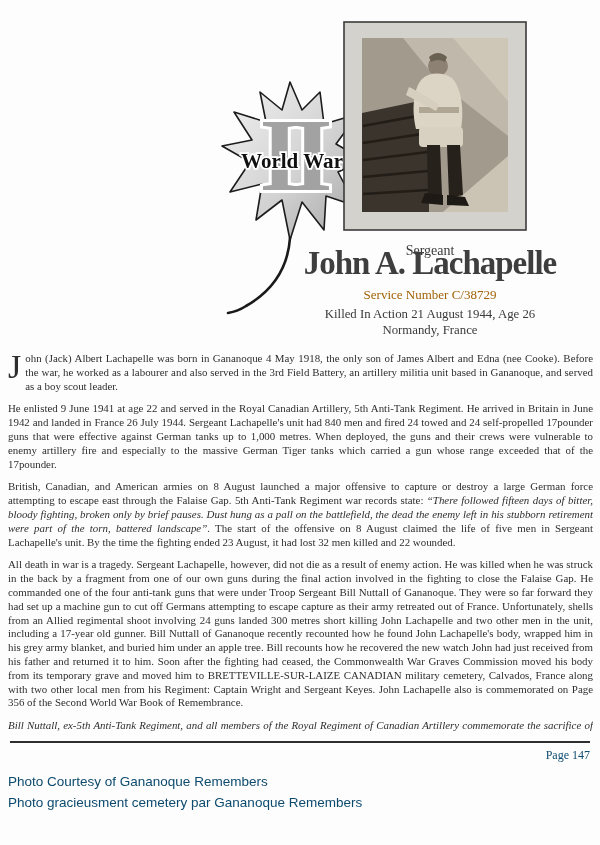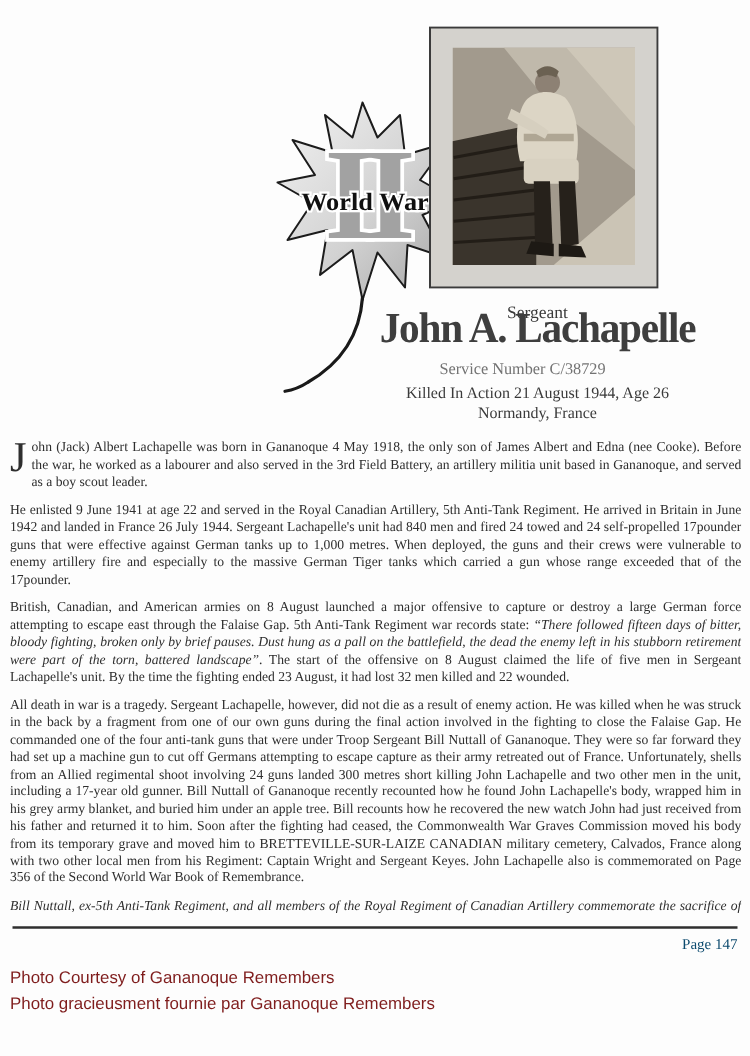--- a/index.html
+++ b/index.html
@@ -10,34 +10,34 @@
   
   #emblem{left:212px;top:52px;width:155px;height:265px;z-index:1;}
 
   
   #photo{left:343px;top:21px;width:184px;height:210px;z-index:2;}
 
   
   .rank{left:270px;top:243px;width:320px;text-align:center;font-size:14px;color:#3a3a3a;z-index:3;}
   .name{left:230px;top:245px;width:400px;text-align:center;font-size:33px;font-weight:bold;
         color:#3e3e3e;letter-spacing:-1px;transform:scaleY(1.04);z-index:3;}
-  .svc{left:258px;top:287px;width:320px;text-align:center;font-size:13px;color:#737373;}
+  .svc{left:270px;top:287px;width:320px;text-align:center;font-size:13px;color:#a16207;}
   .kia{left:250px;top:307px;width:360px;text-align:center;font-size:12.8px;color:#3a3a3a;line-height:15.5px;}
 
   
   #article{left:8px;top:352px;width:585px;height:382px;overflow:hidden;}
   .body-p{margin:0 0 9px 0;font-size:10.9px;line-height:13.8px;text-align:justify;color:#2e2e2e;}
   .dropcap{float:left;font-size:34px;line-height:26px;padding:2px 4px 0 0;color:#2e2e2e;}
   .closing{margin:0;font-size:10.9px;line-height:13.8px;text-align:justify;font-style:italic;color:#2e2e2e;}
 
   
   .divider{left:10px;top:741px;width:580px;border-top:2px solid #2f2f2f;height:0;}
   .pagenum{right:10px;top:748px;font-size:12px;color:#0c4a6e;}
   .credits{left:8px;top:771px;font-family:"Liberation Sans", sans-serif;font-size:13.5px;
-           line-height:21px;color:#7f1d1d;}
+           line-height:21px;color:#0c4a6e;}
 </style>
 </head>
 <body>
 
 <svg id="emblem" class="abs" viewBox="0 0 155 265" xmlns="http://www.w3.org/2000/svg">
   <defs>
     <linearGradient id="leafGrad" x1="0" y1="0" x2="1" y2="1">
       <stop offset="0" stop-color="#f2f2f2"></stop>
       <stop offset="0.55" stop-color="#d2d2d2"></stop>
       <stop offset="1" stop-color="#a3a3a3"></stop>
@@ -99,14 +99,14 @@
   <p class="body-p">He enlisted 9 June 1941 at age 22 and served in the Royal Canadian Artillery, 5th Anti-Tank Regiment. He arrived in Britain in June 1942 and landed in France 26 July 1944. Sergeant Lachapelle's unit had 840 men and fired 24 towed and 24 self-propelled 17pounder guns that were effective against German tanks up to 1,000 metres. When deployed, the guns and their crews were vulnerable to enemy artillery fire and especially to the massive German Tiger tanks which carried a gun whose range exceeded that of the 17pounder.</p>
   <p class="body-p"><span>British, Canadian, and American armies on 8 August launched a major offensive to capture or destroy a large German force attempting to escape east through the Falaise Gap. 5th Anti-Tank Regiment war records state: </span><i>“There followed fifteen days of bitter, bloody fighting, broken only by brief pauses. Dust hung as a pall on the battlefield, the dead the enemy left in his stubborn retirement were part of the torn, battered landscape”</i><span>. The start of the offensive on 8 August claimed the life of five men in Sergeant Lachapelle's unit. By the time the fighting ended 23 August, it had lost 32 men killed and 22 wounded.</span></p>
   <p class="body-p">All death in war is a tragedy. Sergeant Lachapelle, however, did not die as a result of enemy action. He was killed when he was struck in the back by a fragment from one of our own guns during the final action involved in the fighting to close the Falaise Gap. He commanded one of the four anti-tank guns that were under Troop Sergeant Bill Nuttall of Gananoque. They were so far forward they had set up a machine gun to cut off Germans attempting to escape capture as their army retreated out of France. Unfortunately, shells from an Allied regimental shoot involving 24 guns landed 300 metres short killing John Lachapelle and two other men in the unit, including a 17-year old gunner. Bill Nuttall of Gananoque recently recounted how he found John Lachapelle's body, wrapped him in his grey army blanket, and buried him under an apple tree. Bill recounts how he recovered the new watch John had just received from his father and returned it to him. Soon after the fighting had ceased, the Commonwealth War Graves Commission moved his body from its temporary grave and moved him to BRETTEVILLE-SUR-LAIZE CANADIAN military cemetery, Calvados, France along with two other local men from his Regiment: Captain Wright and Sergeant Keyes. John Lachapelle also is commemorated on Page 356 of the Second World War Book of Remembrance.</p>
   <p class="closing">Bill Nuttall, ex-5th Anti-Tank Regiment, and all members of the Royal Regiment of Canadian Artillery commemorate the sacrifice of Sergeant John Lachapelle.</p>
 </div>
 
 <div class="abs divider"></div>
 <div class="abs pagenum">Page 147</div>
 <div class="abs credits">
   <div>Photo Courtesy of Gananoque Remembers</div>
-  <div>Photo gracieusment fournie par Gananoque Remembers</div>
+  <div>Photo gracieusment cemetery par Gananoque Remembers</div>
 </div>
 
 </body></html>

